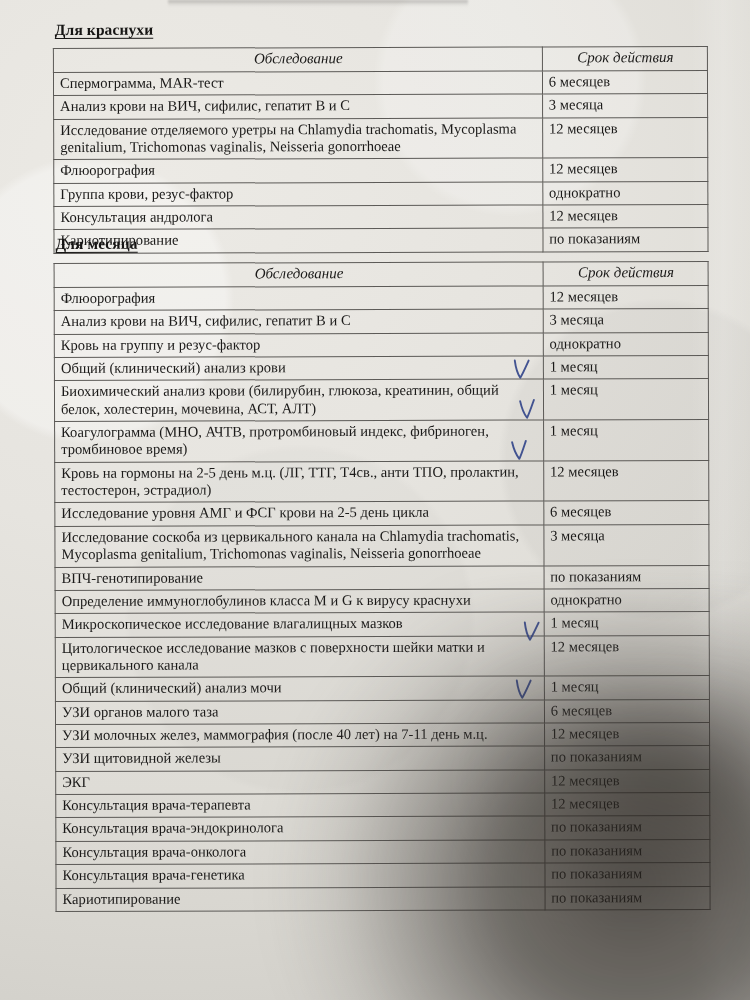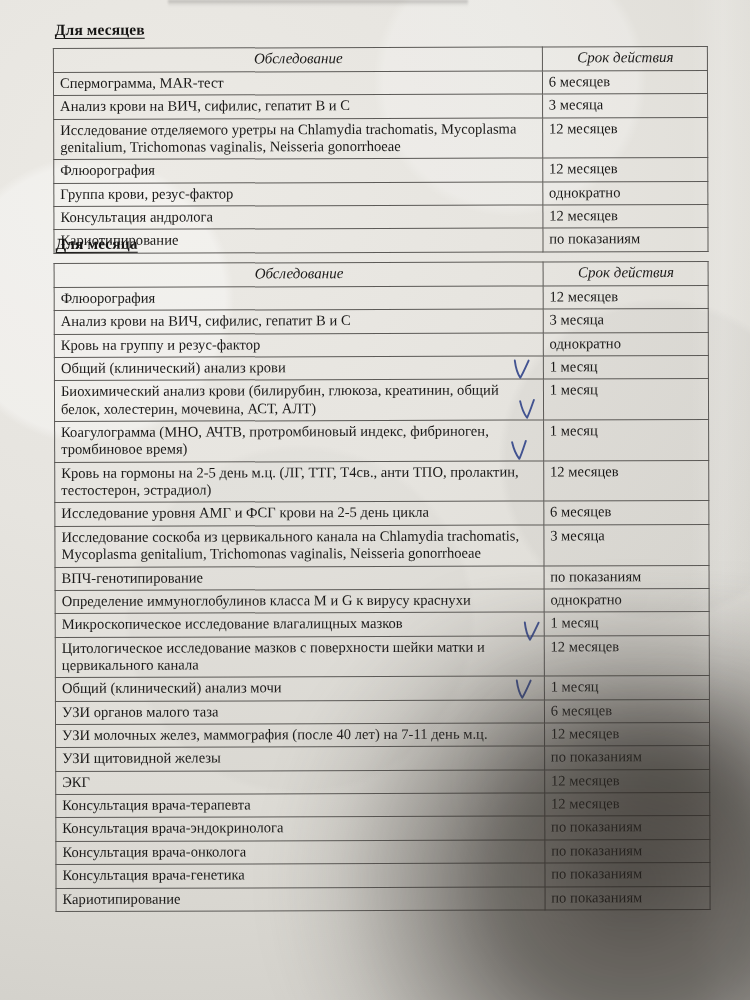--- a/index.html
+++ b/index.html
@@ -148,21 +148,21 @@
 </head>
 <body>
 
 <div id="paper"></div>
 <div id="grain"></div>
 <div id="top-cut"></div>
 <div id="edge-light"></div>
 
 <div id="content">
 
-  <div class="section-heading" style="left:56px; top:20px;">Для месяцев</div>
+  <div class="section-heading" style="left:56px; top:20px;">Для краснухи</div>
 
   <table class="doc-table" id="table-men" style="left:54px; top:47px; width:655px;">
     <colgroup>
         <col class="col-exam">
         <col class="col-term">
       </colgroup>
     <thead>
       <tr>
         <th>Обследование</th>
         <th>Срок действия</th>

